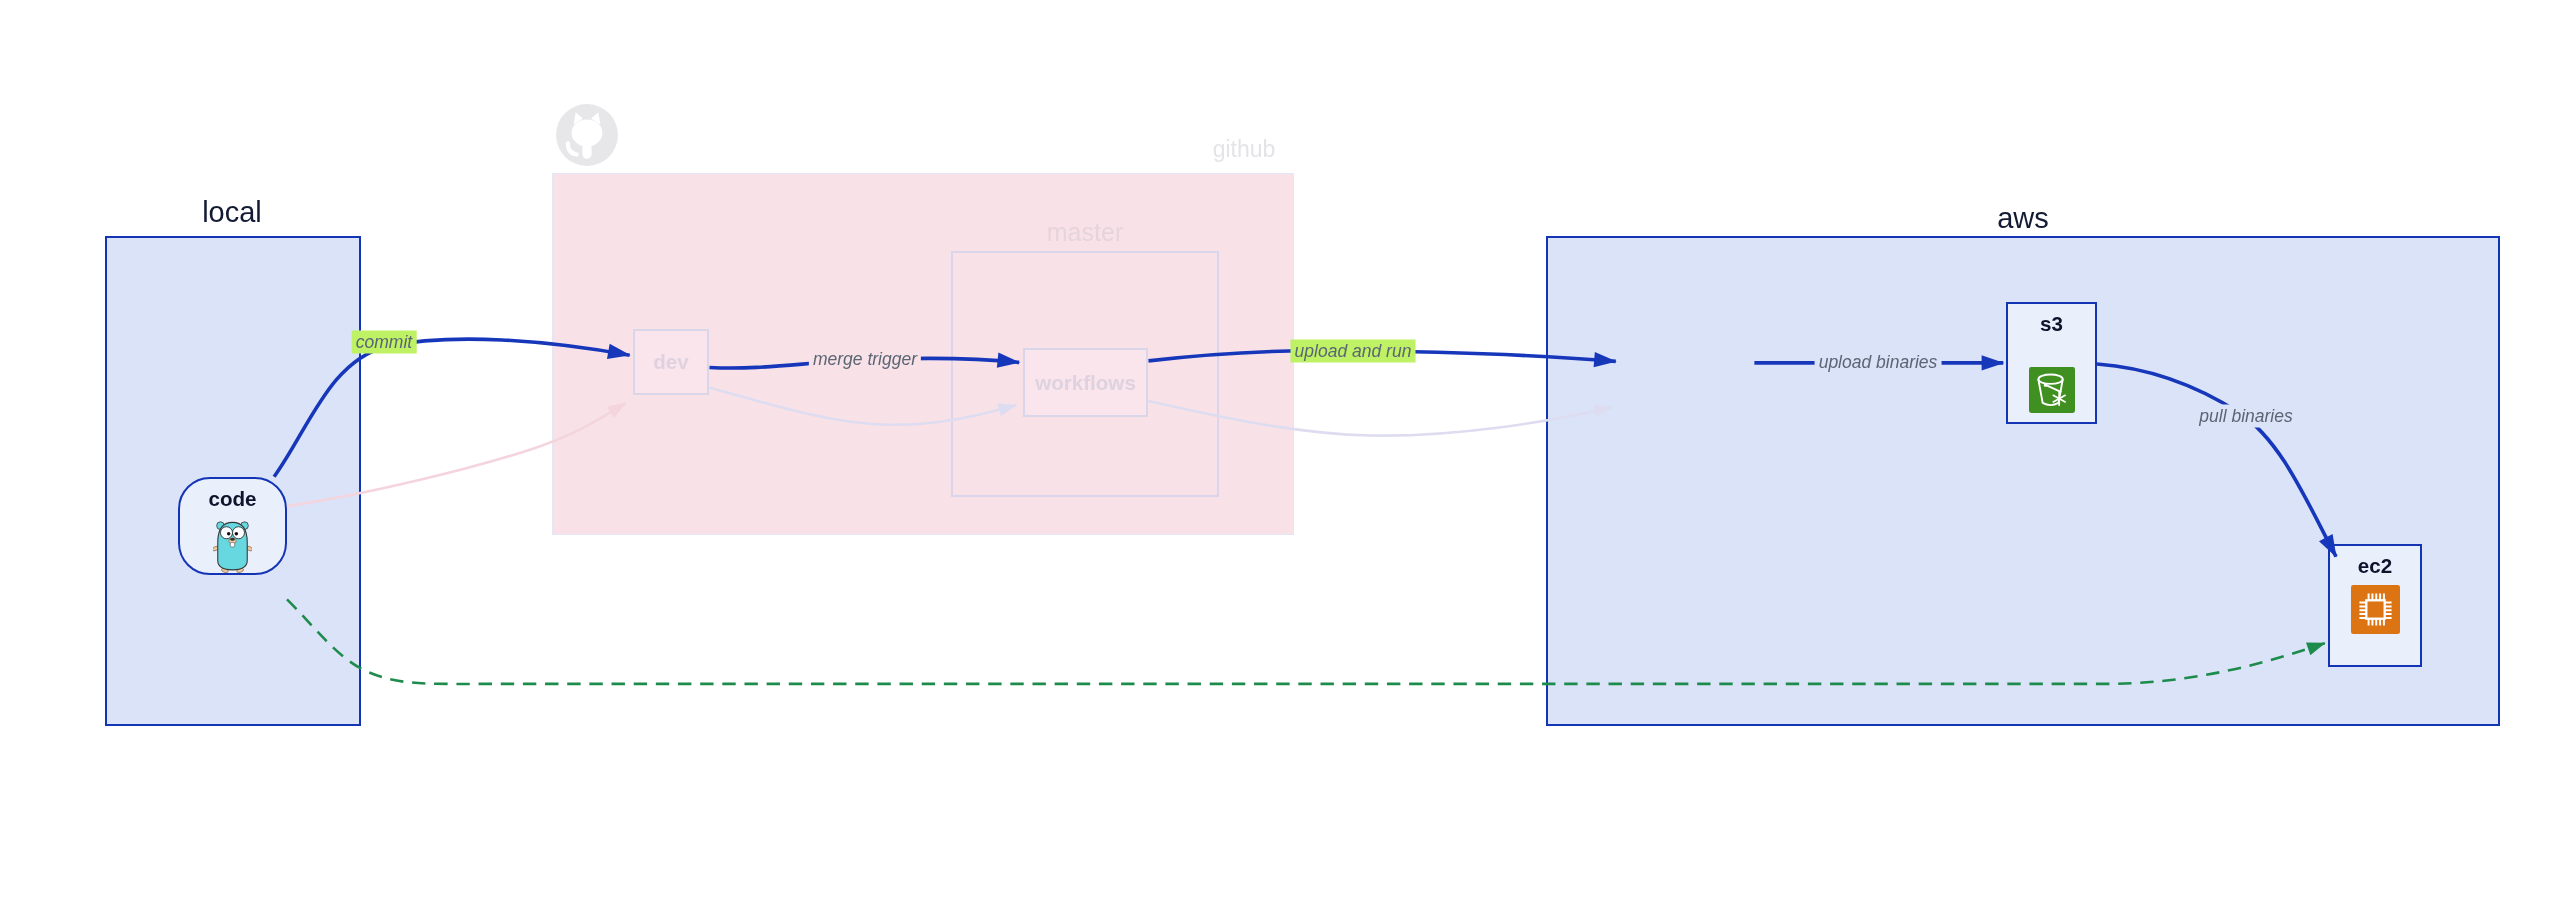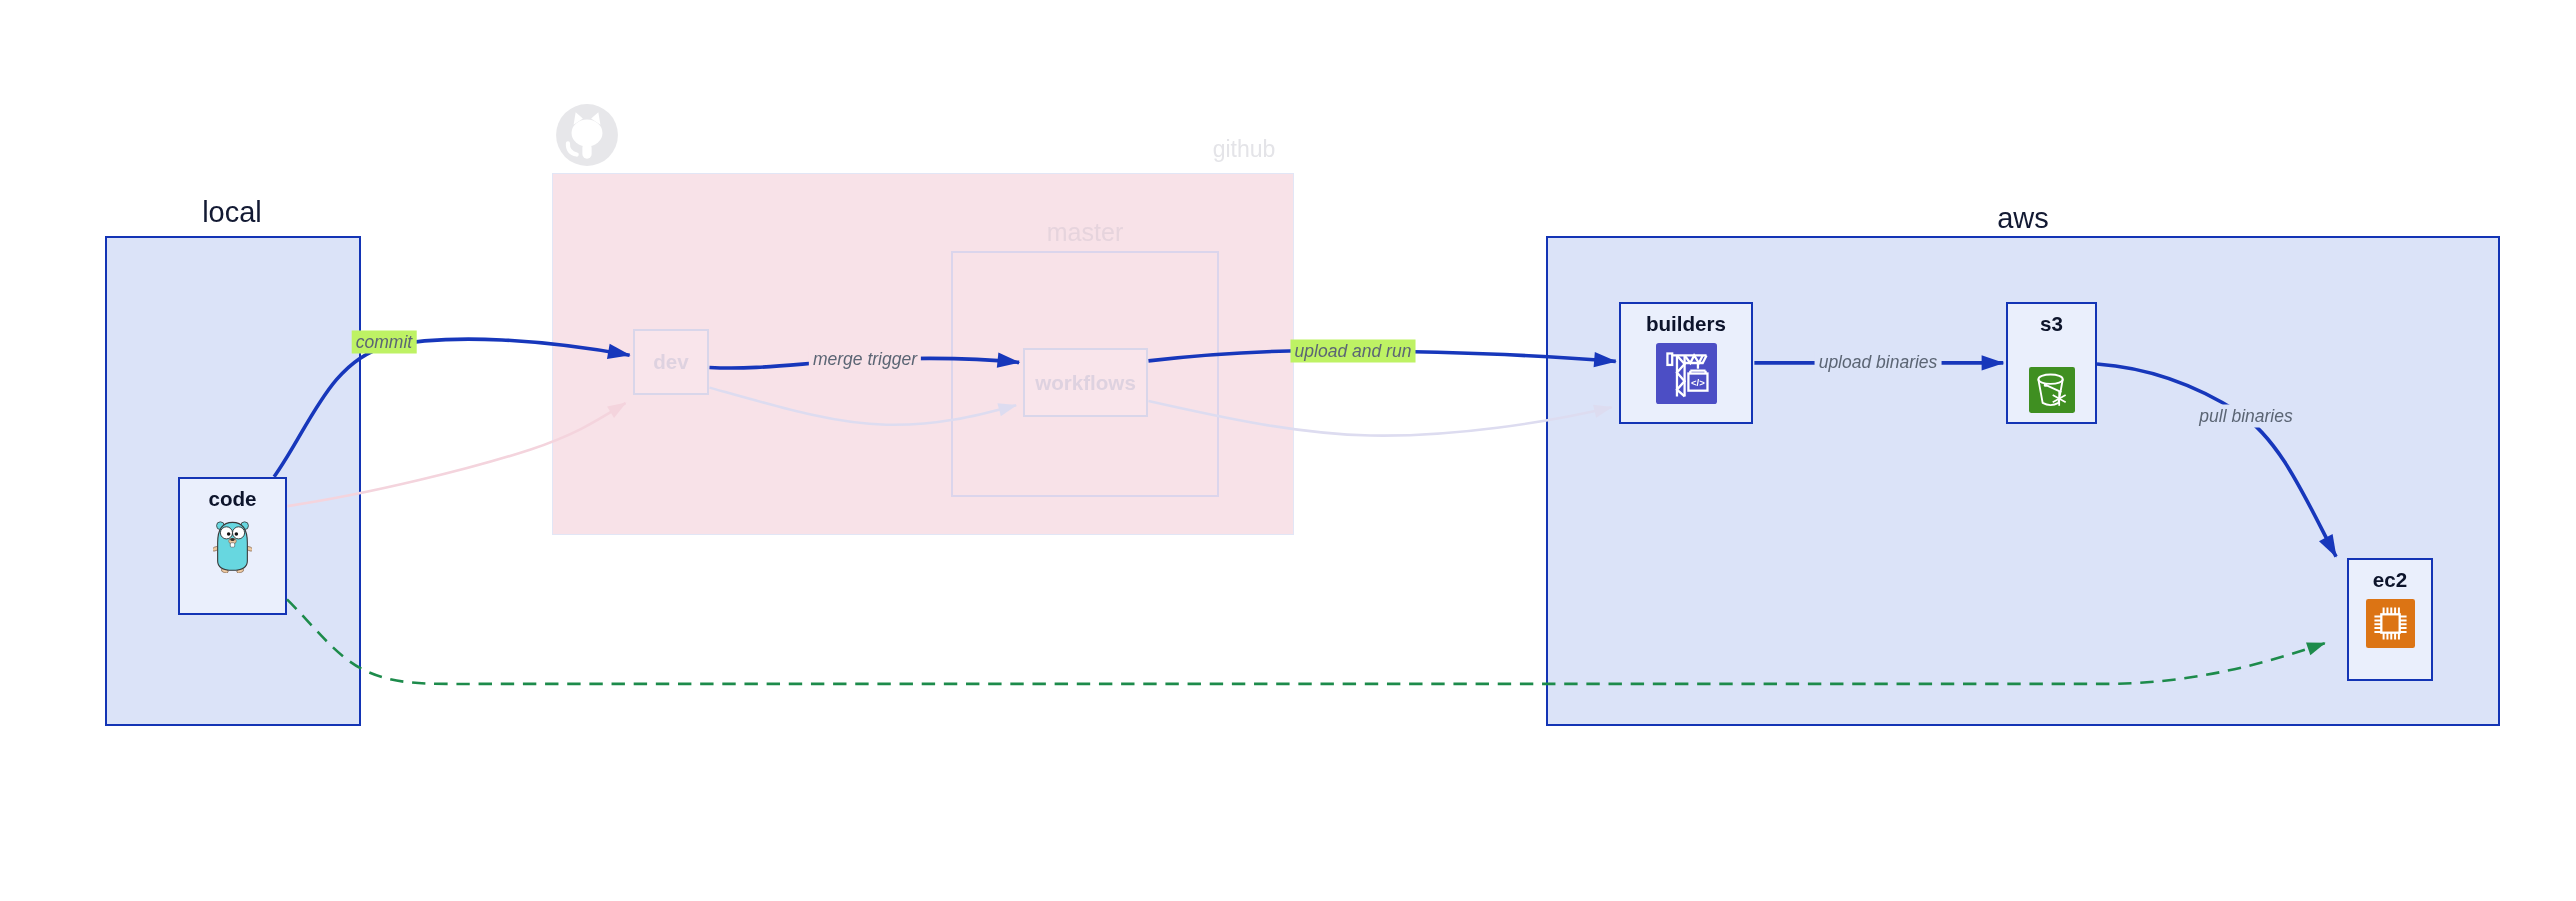--- a/index.html
+++ b/index.html
@@ -86,21 +86,21 @@
 
   <svg class="overlay" style="left:554px;top:102px;" width="66" height="66" viewBox="0 0 128 128">
     <circle cx="64" cy="64" r="60" fill="#e7e7ea"></circle>
     <polygon points="38,44 42,20 56,32" fill="#ffffff"></polygon>
     <polygon points="90,44 86,20 72,32" fill="#ffffff"></polygon>
     <ellipse cx="64" cy="60" rx="30" ry="26" fill="#ffffff"></ellipse>
     <rect x="55" y="80" width="18" height="30" rx="9" fill="#ffffff"></rect>
     <path d="M44,102 Q26,98 27,80" stroke="#ffffff" stroke-width="8" fill="none" stroke-linecap="round"></path>
   </svg>
 
-  <div class="node node-strong" style="left:178px;top:477px;width:109px;height:138px;">
+  <div class="node node-strong" style="left:178px;top:477px;width:109px;height:98px;border-radius:32px;">
     <div class="node-label">code</div>
     <svg class="node-icon" width="39" height="55" viewBox="0 0 70 100">
       <circle cx="13" cy="14" r="7" fill="#67d7e0" stroke="#3a3a3a" stroke-width="1.5"></circle>
       <circle cx="57" cy="14" r="7" fill="#67d7e0" stroke="#3a3a3a" stroke-width="1.5"></circle>
       <ellipse cx="4" cy="56" rx="6" ry="3.5" fill="#edc9a2" stroke="#6b4f3a" stroke-width="1" transform="rotate(-25 4 56)"></ellipse>
       <ellipse cx="66" cy="56" rx="6" ry="3.5" fill="#edc9a2" stroke="#6b4f3a" stroke-width="1" transform="rotate(25 66 56)"></ellipse>
       <ellipse cx="21" cy="96" rx="6.5" ry="3.5" fill="#edc9a2" stroke="#6b4f3a" stroke-width="1" transform="rotate(20 21 96)"></ellipse>
       <ellipse cx="49" cy="96" rx="6.5" ry="3.5" fill="#edc9a2" stroke="#6b4f3a" stroke-width="1" transform="rotate(-20 49 96)"></ellipse>
       <path d="M8,45 Q8,8 35,8 Q62,8 62,45 L62,78 Q62,95 35,95 Q8,95 8,78 Z" fill="#67d7e0" stroke="#3a3a3a" stroke-width="2"></path>
       <circle cx="24" cy="27" r="11" fill="#ffffff" stroke="#222222" stroke-width="1.5"></circle>
@@ -114,58 +114,40 @@
   </div>
 
   <div class="node node-faded" style="left:633px;top:329px;width:76px;height:66px;justify-content:center;">
     <div class="node-label faded">dev</div>
   </div>
 
   <div class="node node-faded" style="left:1023px;top:348px;width:125px;height:69px;">
     <div class="node-label faded">workflows</div>
   </div>
 
-  <div class="node node-strong" style="left:1619px;top:302px;width:134px;height:122px;">
-    <div class="node-label">builders</div>
-    <svg class="node-icon" width="61" height="61" viewBox="0 0 64 64">
-      <rect x="0" y="0" width="64" height="64" rx="3" fill="#4c4ec5"></rect>
-      <g stroke="#ffffff" stroke-width="2.4" fill="none">
-        <rect x="12" y="11" width="5" height="12"></rect>
-        <path d="M22,13 L22,56 M30,13 L30,56"></path>
-        <path d="M22,13 L30,22 L22,31 L30,40 L22,49 L30,56"></path>
-        <path d="M17,13 L53,13"></path>
-        <path d="M30,21 L49,21 L53,13"></path>
-        <path d="M30,13 L36,21 L40,13 L45,21 L49,13"></path>
-        <path d="M44,21 L44,27"></path>
-        <path d="M36,29 L52,29 M36,29 L36,32 M52,29 L52,32"></path>
-      </g>
-      <rect x="34" y="32" width="20" height="18" stroke="#ffffff" stroke-width="2.4" fill="none"></rect>
-      <text x="44" y="45" font-size="10" font-weight="bold" fill="#ffffff" text-anchor="middle" font-family="Liberation Sans, sans-serif">&lt;/&gt;</text>
-    </svg>
-  </div>
 
   <div class="node node-strong" style="left:2006px;top:302px;width:91px;height:122px;gap:24px;">
     <div class="node-label">s3</div>
     <svg class="node-icon" width="46" height="46" viewBox="0 0 64 64">
       <rect x="0" y="0" width="64" height="64" rx="3" fill="#3f8f21"></rect>
       <g stroke="#ffffff" stroke-width="2.6" fill="none">
         <ellipse cx="30" cy="17" rx="17" ry="6.5"></ellipse>
         <path d="M13,17 L19,50 Q30,56 41,50 L47,17"></path>
         <path d="M23,25 L45,35"></path>
       </g>
       <circle cx="23" cy="25" r="2.6" fill="#ffffff"></circle>
       <g stroke="#ffffff" stroke-width="2.4" fill="none">
         <path d="M42,34 L42,54"></path>
         <path d="M33,39 L51,49"></path>
         <path d="M33,49 L51,39"></path>
       </g>
     </svg>
   </div>
 
-  <div class="node node-strong" style="left:2328px;top:558px;width:86px;height:123px;margin-left:19px;">
+  <div class="node node-strong" style="left:2328px;top:544px;width:94px;height:123px;">
     <div class="node-label">ec2</div>
     <svg class="node-icon" width="49" height="49" viewBox="0 0 64 64">
       <rect x="0" y="0" width="64" height="64" rx="3" fill="#dc7414"></rect>
       <rect x="20" y="20" width="24" height="24" stroke="#ffffff" stroke-width="3" fill="none"></rect>
       <g stroke="#ffffff" stroke-width="2.6">
         <path d="M23,11 L23,20 M28,11 L28,20 M33,11 L33,20 M38,11 L38,20 M43,11 L43,20"></path>
         <path d="M23,44 L23,53 M28,44 L28,53 M33,44 L33,53 M38,44 L38,53 M43,44 L43,53"></path>
         <path d="M11,23 L20,23 M11,28 L20,28 M11,33 L20,33 M11,38 L20,38 M11,43 L20,43"></path>
         <path d="M44,23 L53,23 M44,28 L53,28 M44,33 L53,33 M44,38 L53,38 M44,43 L53,43"></path>
       </g>

